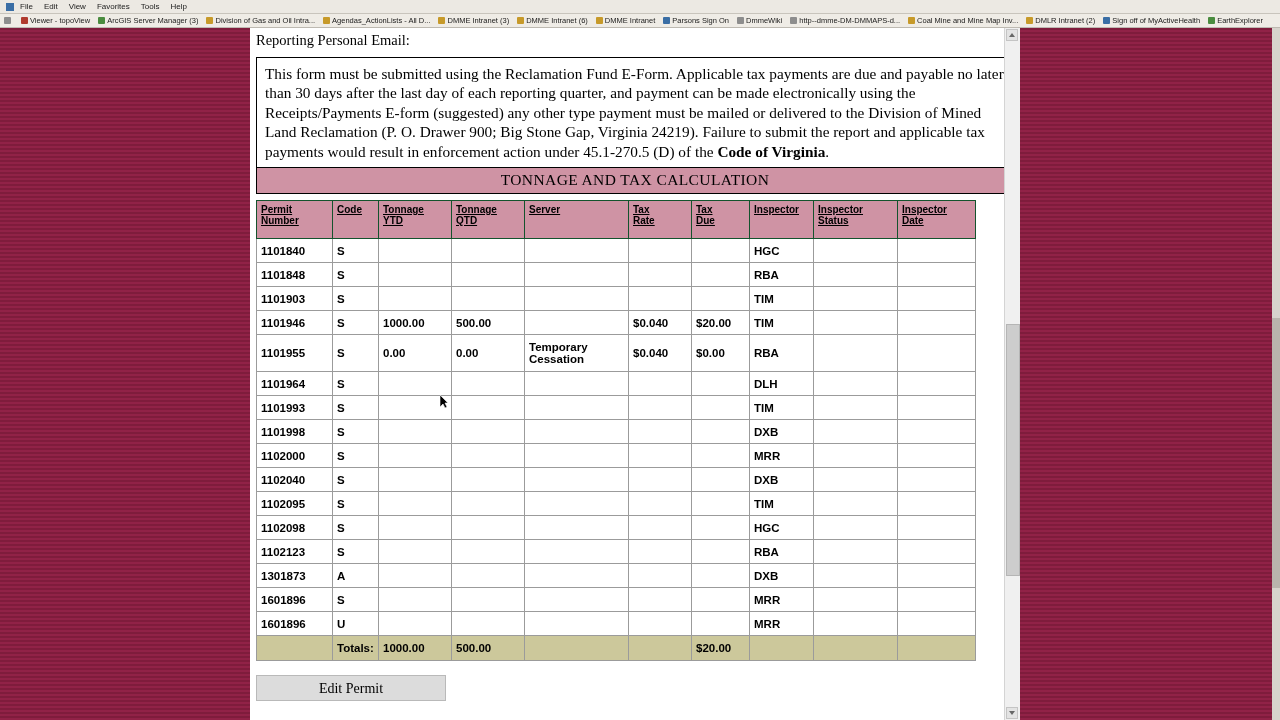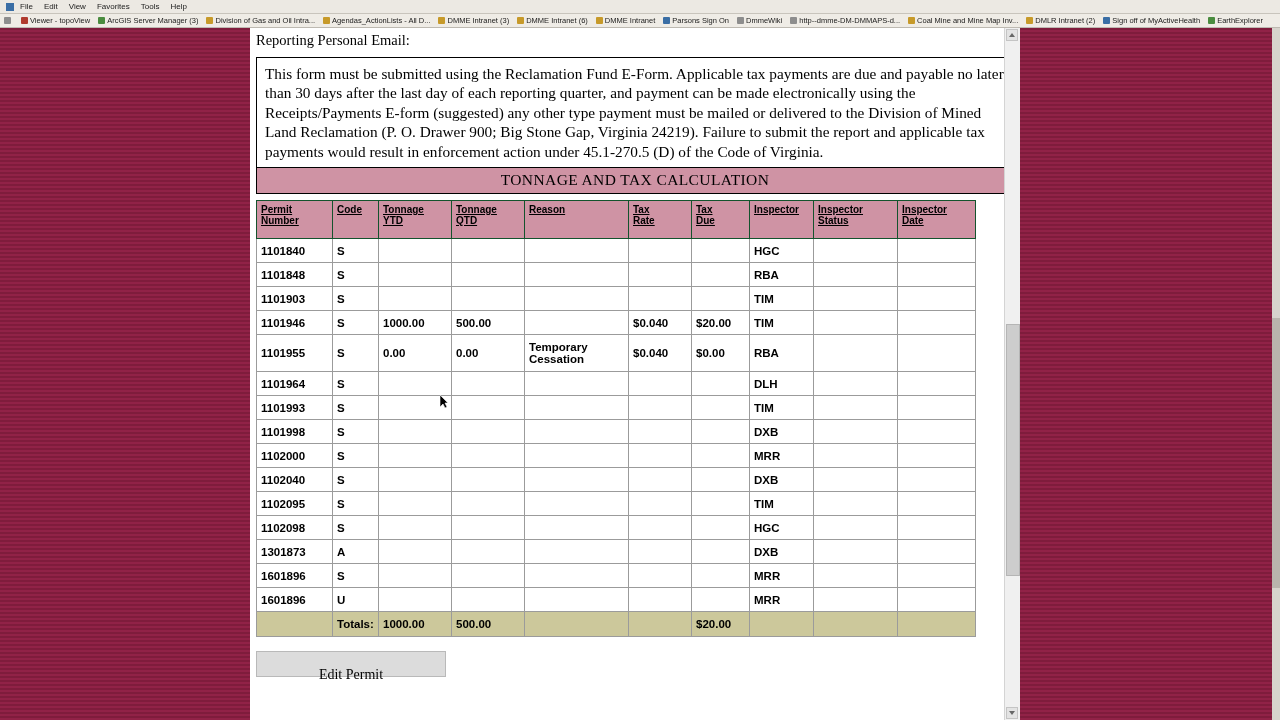--- a/index.html
+++ b/index.html
@@ -140,21 +140,21 @@
     width: 758px;
     box-sizing: border-box;
     border: 1px solid #000;
     background: #fff;
     padding: 6px 8px 6px 8px;
     font-family: "Liberation Serif", serif;
     font-size: 15.3px;
     line-height: 19.4px;
     color: #000;
   }
-  .notice b { font-weight: normal; }
+  .notice b { font-weight: bold; }
 
   
   .band {
     margin: 0 2px 0 6px;
     width: 758px;
     box-sizing: border-box;
     border-left: 1px solid #000;
     border-right: 1px solid #000;
     border-bottom: 1px solid #000;
     background: #cf93a4;
@@ -225,21 +225,21 @@
     display: block;
     width: 190px;
     height: 26px;
     background: #dcdcdc;
     border: 1px solid #b9b9b9;
     font-family: "Liberation Serif", serif;
     font-size: 14px;
     color: #000;
     text-align: center;
     line-height: 26px;
-    padding: 10px;
+    padding: 0;
   }
 
   
   .scroll-track {
     position: absolute;
     right: 0; top: 0;
     width: 15px; height: 692px;
     background: #f0f0f0;
     border-left: 1px solid #d4d4d4;
   }
@@ -398,21 +398,21 @@
               <col class="c-insp">
             <col class="c-istat">
               <col class="c-idate">
           </colgroup>
           <thead>
             <tr>
               <th><u>Permit</u><br><u>Number</u></th>
               <th><u>Code</u></th>
               <th><u>Tonnage</u><br><u>YTD</u></th>
               <th><u>Tonnage</u><br><u>QTD</u></th>
-              <th><u>Reason</u></th>
+              <th><u>Server</u></th>
               <th><u>Tax</u><br><u>Rate</u></th>
               <th><u>Tax</u><br><u>Due</u></th>
               <th><u>Inspector</u></th>
               <th><u>Inspector</u><br><u>Status</u></th>
               <th><u>Inspector</u><br><u>Date</u></th>
             </tr>
           </thead>
           <tbody>
               <tr>
                 <td>1101840</td>
@@ -548,20 +548,32 @@
               </tr>
               <tr>
                 <td>1102098</td>
                 <td>S</td>
                 <td></td>
                 <td></td>
                 <td></td>
                 <td></td>
                 <td></td>
                 <td>HGC</td>
+                <td></td>
+                <td></td>
+              </tr>
+              <tr>
+                <td>1102123</td>
+                <td>S</td>
+                <td></td>
+                <td></td>
+                <td></td>
+                <td></td>
+                <td></td>
+                <td>RBA</td>
                 <td></td>
                 <td></td>
               </tr>
               <tr>
                 <td>1301873</td>
                 <td>A</td>
                 <td></td>
                 <td></td>
                 <td></td>
                 <td></td>

